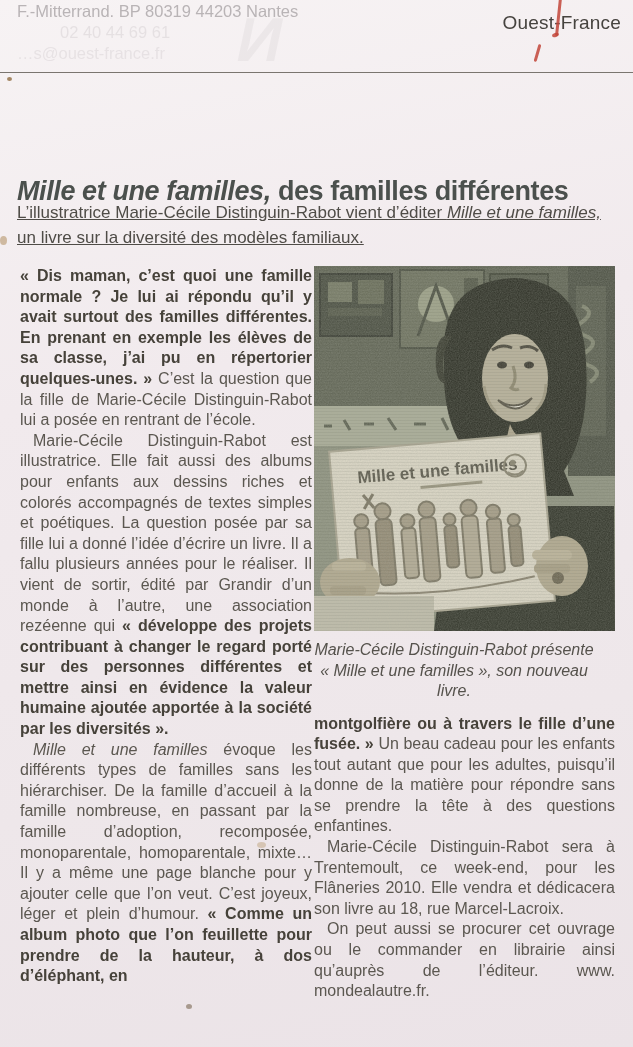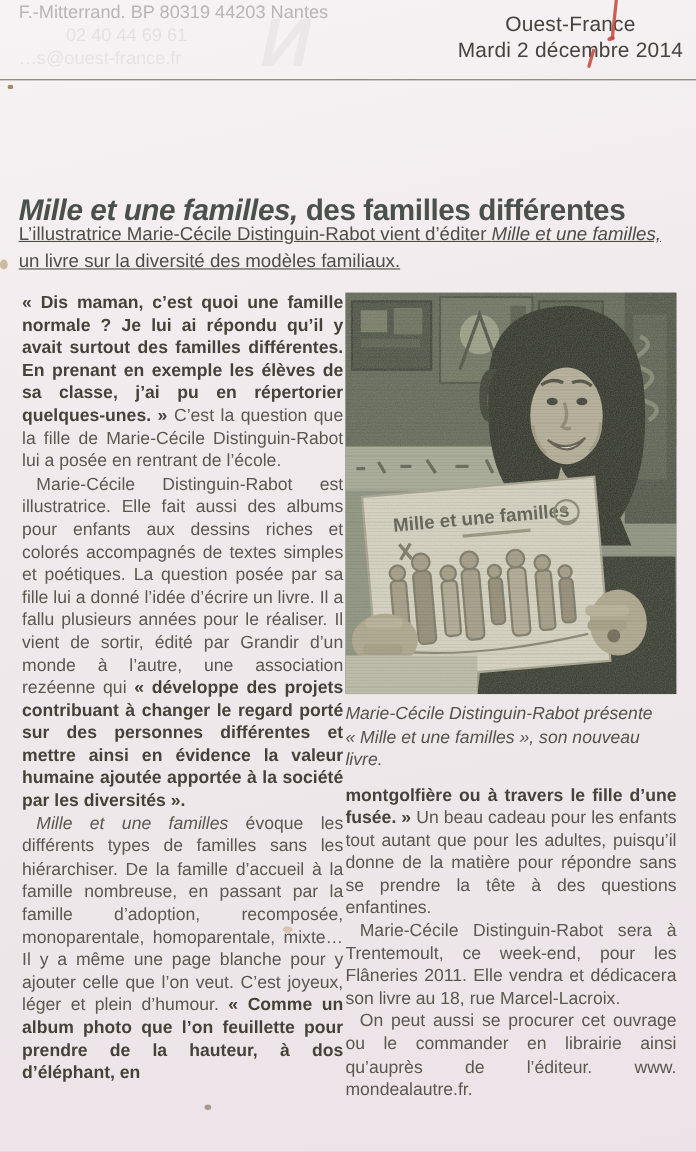--- a/index.html
+++ b/index.html
@@ -41,21 +41,21 @@
   .lede{position:absolute;left:17px;top:201px;width:602px;}
   .lede .body-p{font-size:17px;line-height:24.5px;text-align:left;color:#4f4c47;text-decoration:underline;}
   .columns{position:absolute;left:20px;top:266px;width:597px;display:flex;gap:2px;}
   .col-left{width:292px;}
   .col-right{width:301px;}
   .body-p{margin:0;font-size:16px;line-height:20.6px;text-align:justify;color:#5b5750;}
   .body-p.indent{text-indent:13px;}
   .sp-b{font-weight:bold;color:#46423a;}
   .sp-i{font-style:italic;}
   
-  .photo-fig{margin:0;width:301px;}
+  .photo-fig{margin:0;width:301px;text-align:center;}
   .photo{position:relative;width:301px;height:365px;background:#8d9180;overflow:hidden;}
   .photo::after{
     content:"";position:absolute;inset:0;pointer-events:none;
     background:repeating-linear-gradient(0deg,rgba(55,60,50,.07) 0 1px,transparent 1px 3px);
   }
   .caption{
     font-style:italic;font-size:16px;line-height:20.5px;color:#55524c;
     margin:9px 0 12px 0;width:280px;
   }
 </style>
@@ -66,21 +66,20 @@
 
   <div class="ghost-block">
     <div class="ghost-line">F.-Mitterrand. BP 80319 44203 Nantes</div>
     <div class="ghost-line l2">02 40 44 69 61</div>
     <div class="ghost-line l3">…s@ouest-france.fr</div>
   </div>
   <div class="watermark-n">N</div>
 
   <div class="masthead-block">
     <div>Ouest-France</div>
-    <div>Mardi 2 décembre 2014</div>
   </div>
   <div class="red-mark m1"></div>
   <div class="red-mark m1b"></div>
   <div class="red-mark m2"></div>
 
   <div class="rule"></div>
 
   <div class="speck s1"></div>
   <div class="speck s2"></div>
   <div class="speck s3"></div>
@@ -190,18 +189,18 @@
             </g>
             <rect x="0" y="330" width="120" height="35" fill="#c0bdab"></rect>
 
             <rect width="301" height="365" filter="url(#noise)"></rect>
           </svg>
         </div>
         <figcaption class="caption">Marie-Cécile Distinguin-Rabot présente « Mille et une familles », son nouveau livre.</figcaption>
       </figure>
       <div>
           <p class="body-p"><span class="sp-b">montgolfière ou à travers le fille d’une fusée. » </span><span class="sp-n">Un beau cadeau pour les enfants tout autant que pour les adultes, puisqu’il donne de la matière pour répondre sans se prendre la tête à des questions enfantines.</span></p>
-          <p class="body-p indent"><span class="sp-n">Marie-Cécile Distinguin-Rabot sera à Trentemoult, ce week-end, pour les Flâneries 2011. Elle vendra et dédicacera son livre au 18, rue Marcel-Lacroix.</span></p>
+          <p class="body-p indent"><span class="sp-n">Marie-Cécile Distinguin-Rabot sera à Trentemoult, ce week-end, pour les Flâneries 2010. Elle vendra et dédicacera son livre au 18, rue Marcel-Lacroix.</span></p>
           <p class="body-p indent"><span class="sp-n">On peut aussi se procurer cet ouvrage ou le commander en librairie ainsi qu’auprès de l’éditeur. www. mondealautre.fr.</span></p>
         </div>
     </div>
   </div>
 </div>
 
 </body></html>

